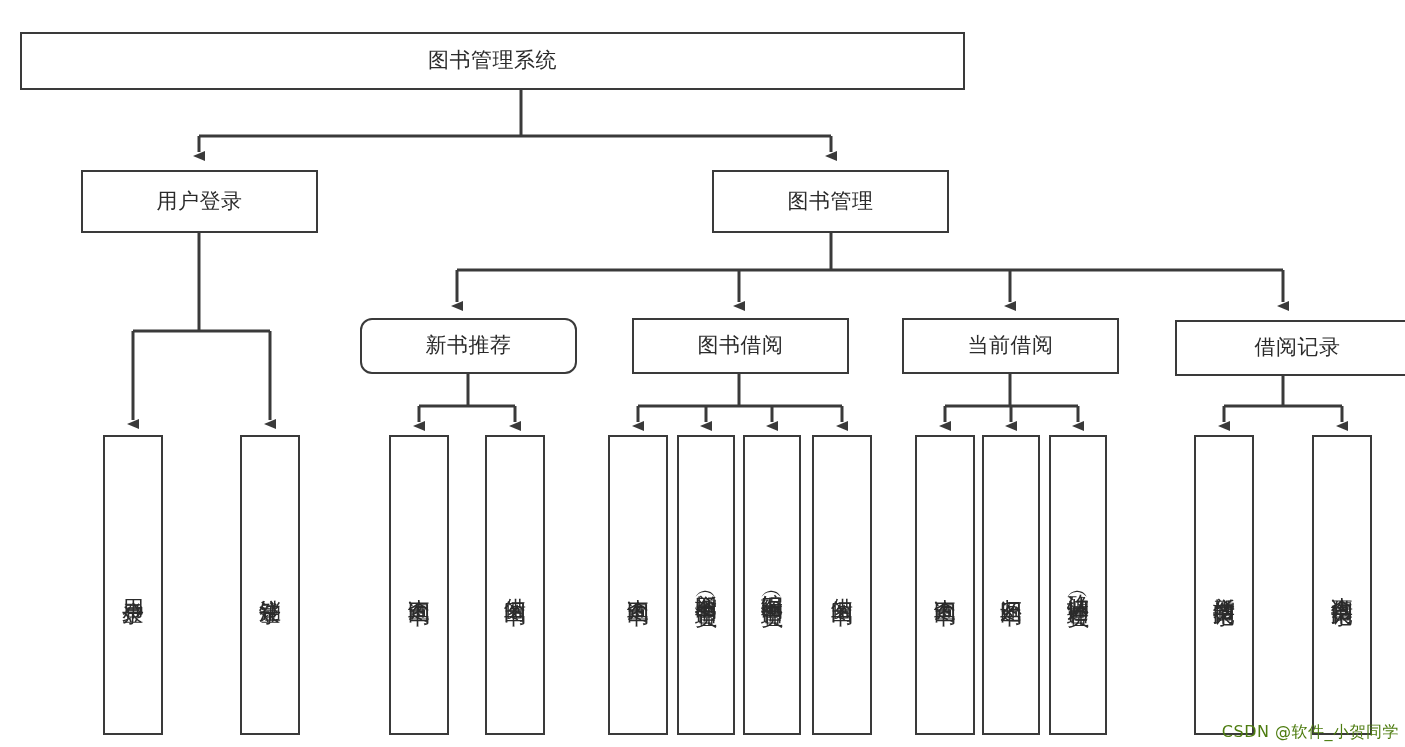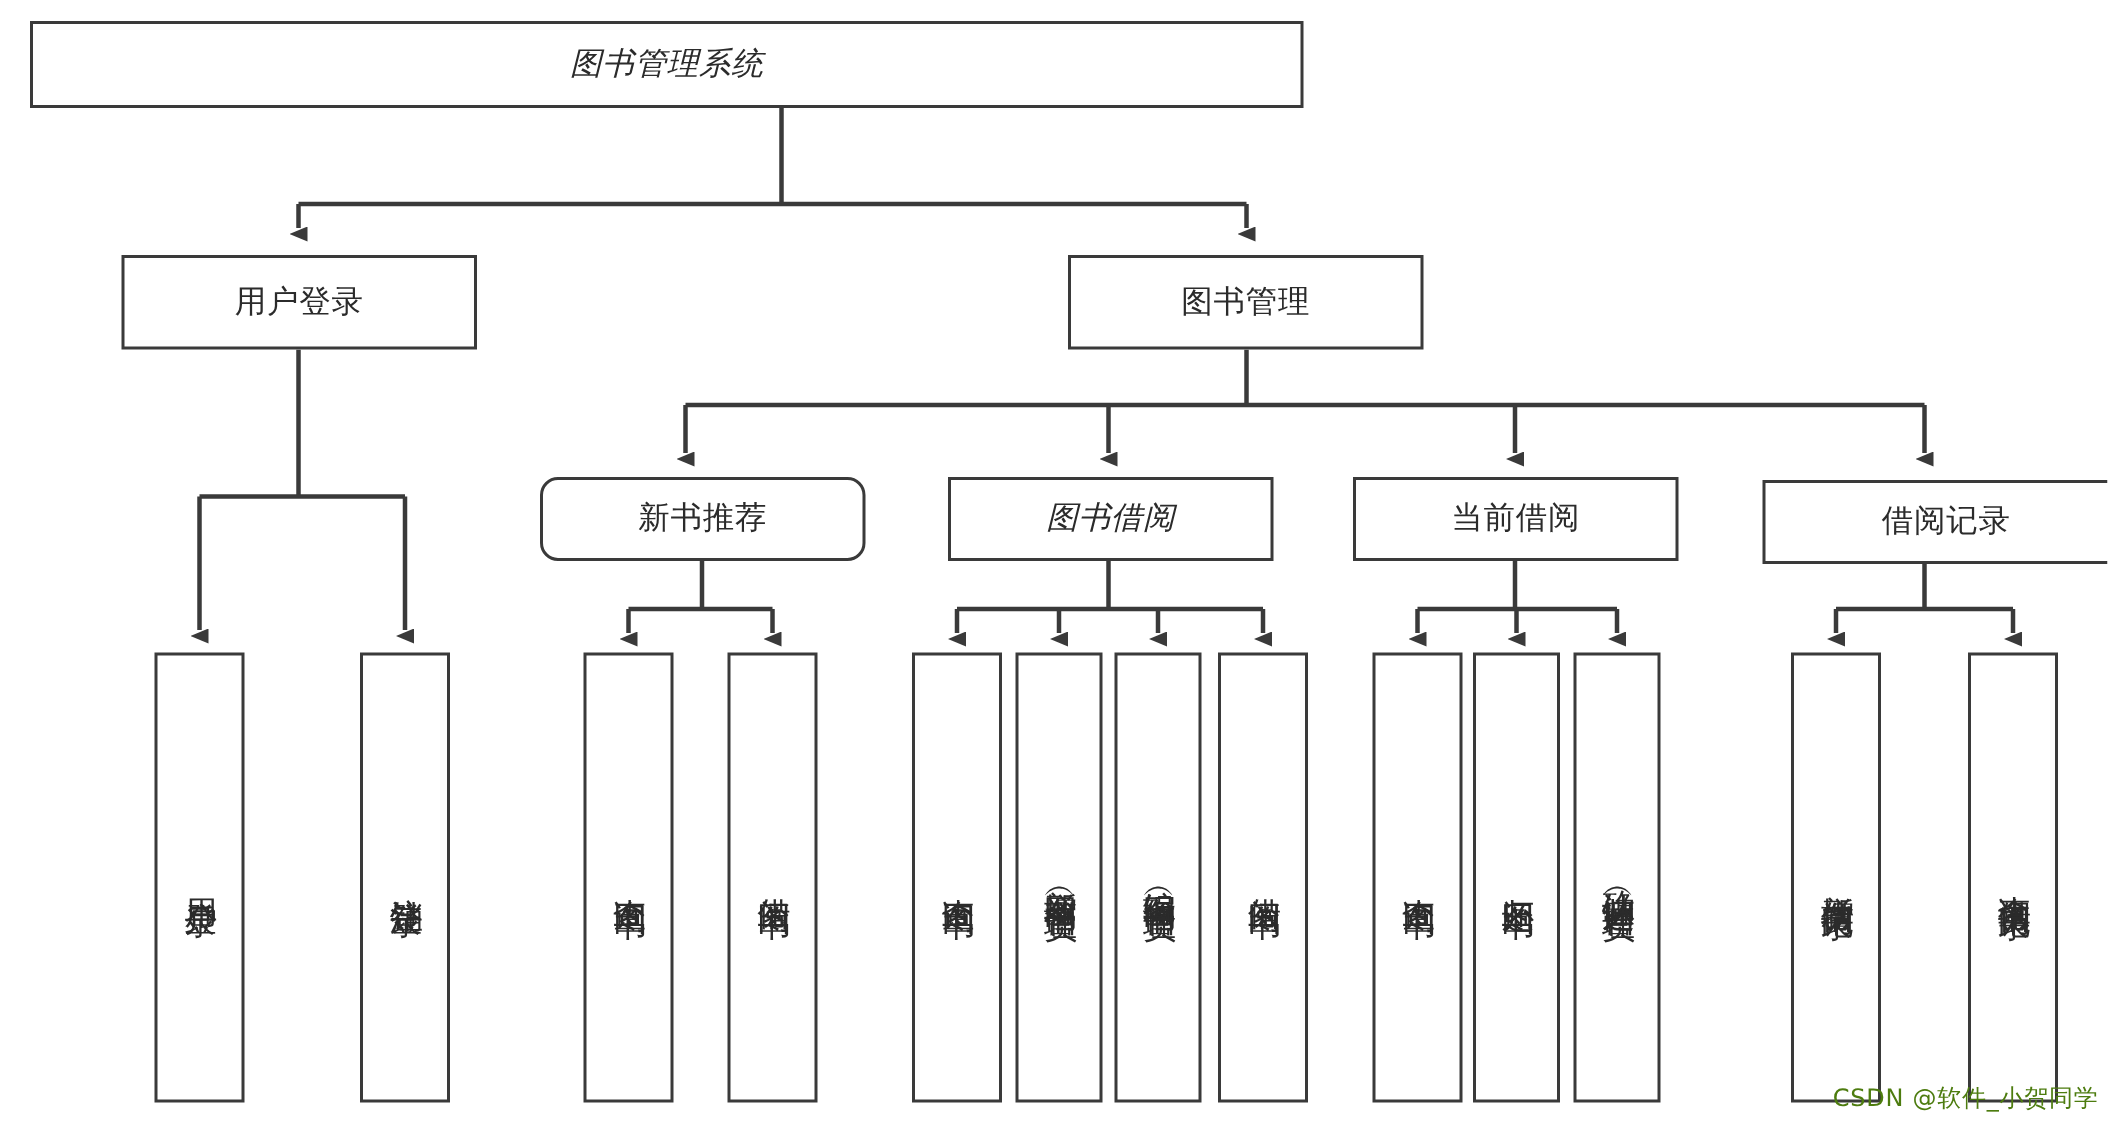--- a/index.html
+++ b/index.html
@@ -114,35 +114,35 @@
       <path d="M1011,406 L1011,422" marker-end="url(#arrow)"></path>
       <path d="M1078,406 L1078,422" marker-end="url(#arrow)"></path>
 
       <path d="M1283,374 L1283,406"></path>
       <path d="M1224,406 L1342,406"></path>
       <path d="M1224,406 L1224,422" marker-end="url(#arrow)"></path>
       <path d="M1342,406 L1342,422" marker-end="url(#arrow)"></path>
     </g>
   </svg>
 
-  <div class="node" style="left:20px; top:14px; width:849px; height:58px;font-style:italic;">
+  <div class="node" style="left:20px; top:32px; width:945px; height:58px;">
     <span class="node-label">图书管理系统</span>
   </div>
 
   <div class="node" style="left:81px; top:170px; width:237px; height:63px;">
     <span class="node-label">用户登录</span>
   </div>
   <div class="node" style="left:712px; top:170px; width:237px; height:63px;text-align:right;">
     <span class="node-label">图书管理</span>
   </div>
 
   <div class="node" style="left:360px; top:318px; width:217px; height:56px;border-radius:12px;">
     <span class="node-label">新书推荐</span>
   </div>
-  <div class="node" style="left:632px; top:318px; width:217px; height:56px;font-style:italic;">
+  <div class="node" style="left:632px; top:318px; width:217px; height:56px;">
     <span class="node-label">图书借阅</span>
   </div>
   <div class="node" style="left:902px; top:318px; width:217px; height:56px;">
     <span class="node-label">当前借阅</span>
   </div>
   <div class="node" style="left:1175px; top:320px; width:245px; height:56px;">
     <span class="node-label">借阅记录</span>
   </div>
 
   <div class="node vertical" style="left:103px; top:435px; width:60px; height:300px;">

